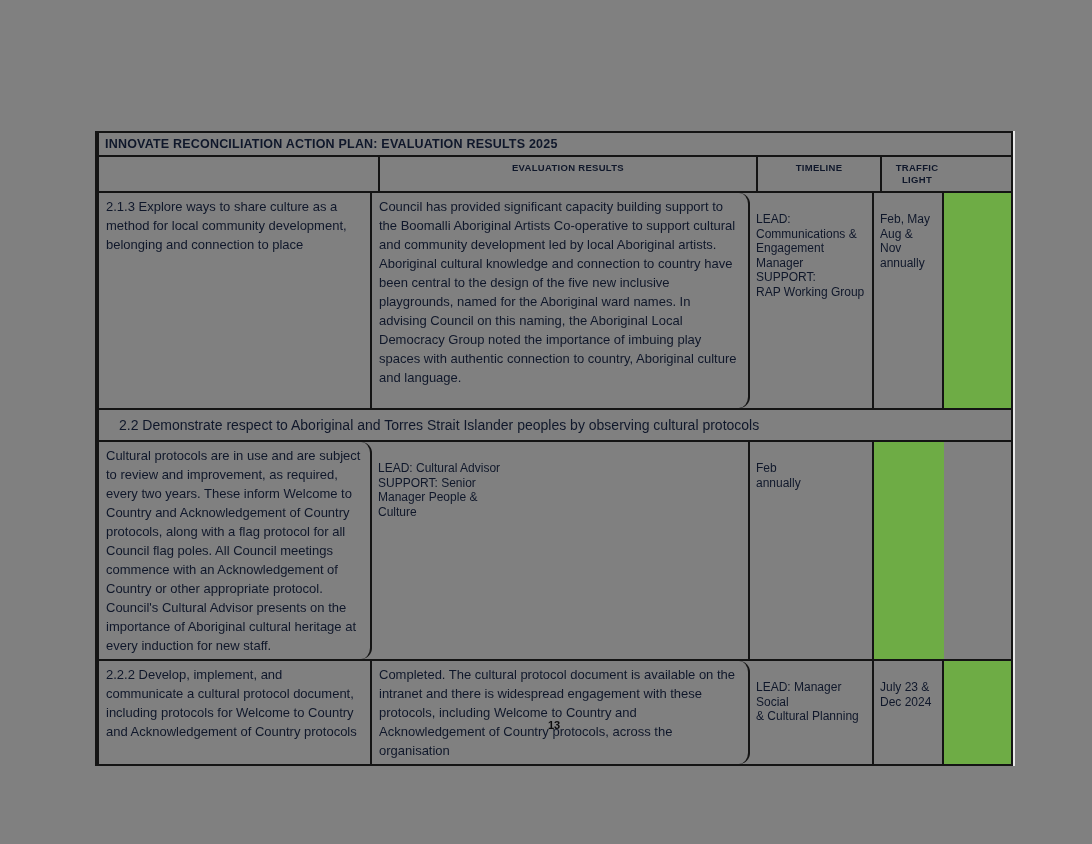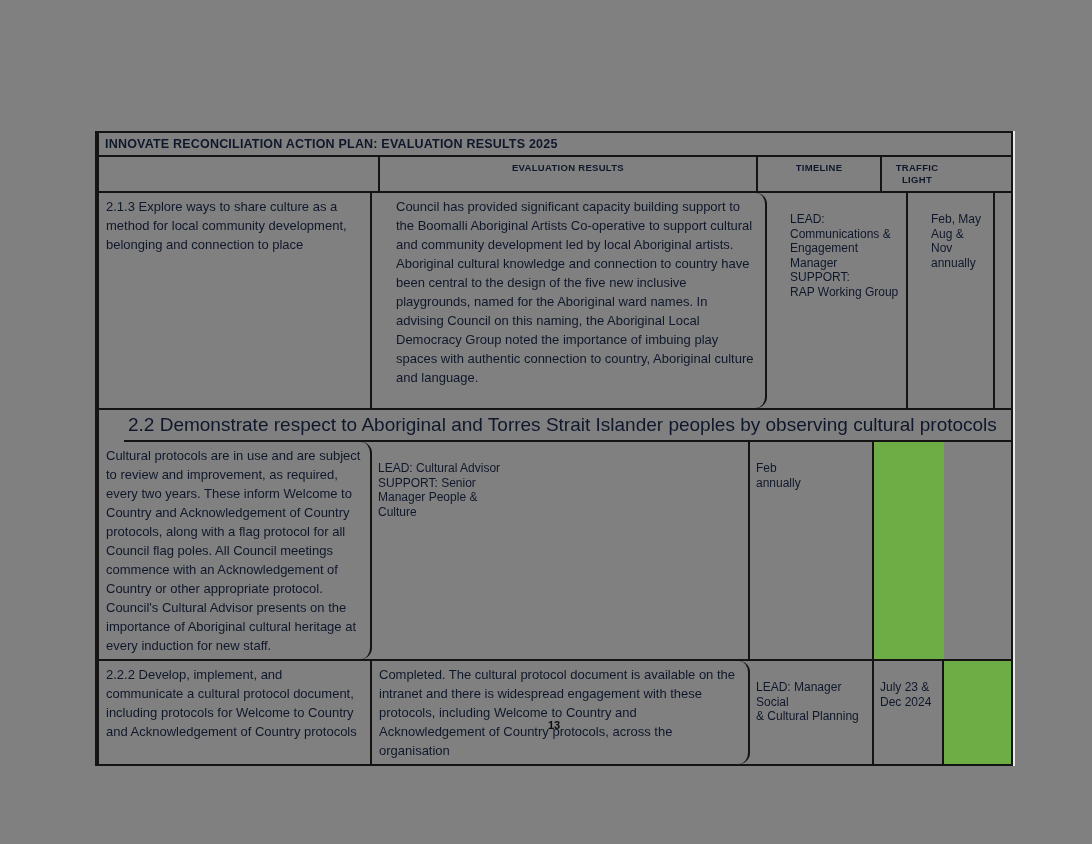--- a/index.html
+++ b/index.html
@@ -56,40 +56,39 @@
   .header-row { min-height: 33px; padding-left: 8px; }
   .header-row .cell {
     font-size: 9.5px;
     font-weight: bold;
     text-align: center;
     line-height: 12px;
     padding: 5px 2px;
     letter-spacing: 0.3px;
   }
 
-  .row-1 { min-height: 217px; gap: 17px; }
+  .row-1 { min-height: 217px; }
   .row-2 { min-height: 171px; }
   .row-3 { min-height: 101px; }
 
   .eval-cell { white-space: pre-line; border-radius: 11px; }
   .lead-cell, .timeline-cell {
     font-size: 12px;
     line-height: 14.5px;
     white-space: pre-line;
     padding: 19px 6px;
   }
   .traffic-cell { padding: 0; }
 
   .section-row {
     min-height: 32px;
-    padding: 7px 4px;
-    font-size: 19px;
+    padding: 7px 20px;
+    font-size: 14px;
     line-height: 16px;
     border-bottom: 2px solid #141414;
-    margin-left: 25px;
   }
 
   .page-number {
     position: absolute;
     left: 95px;
     top: 719px;
     width: 918px;
     text-align: center;
     font-size: 11px;
     font-weight: bold;

